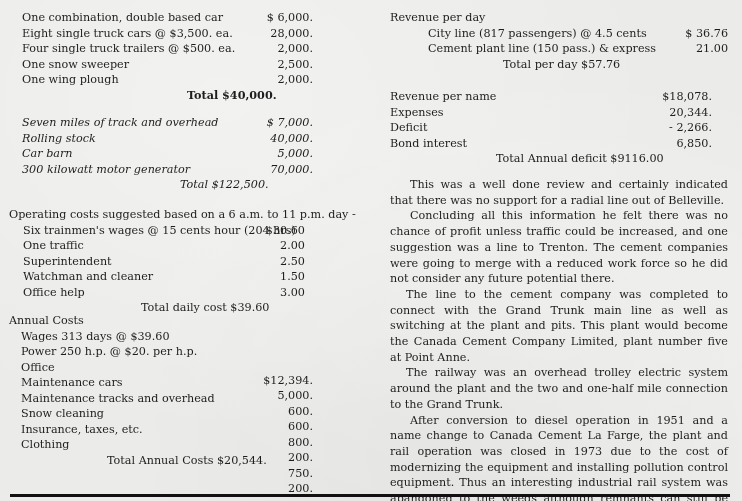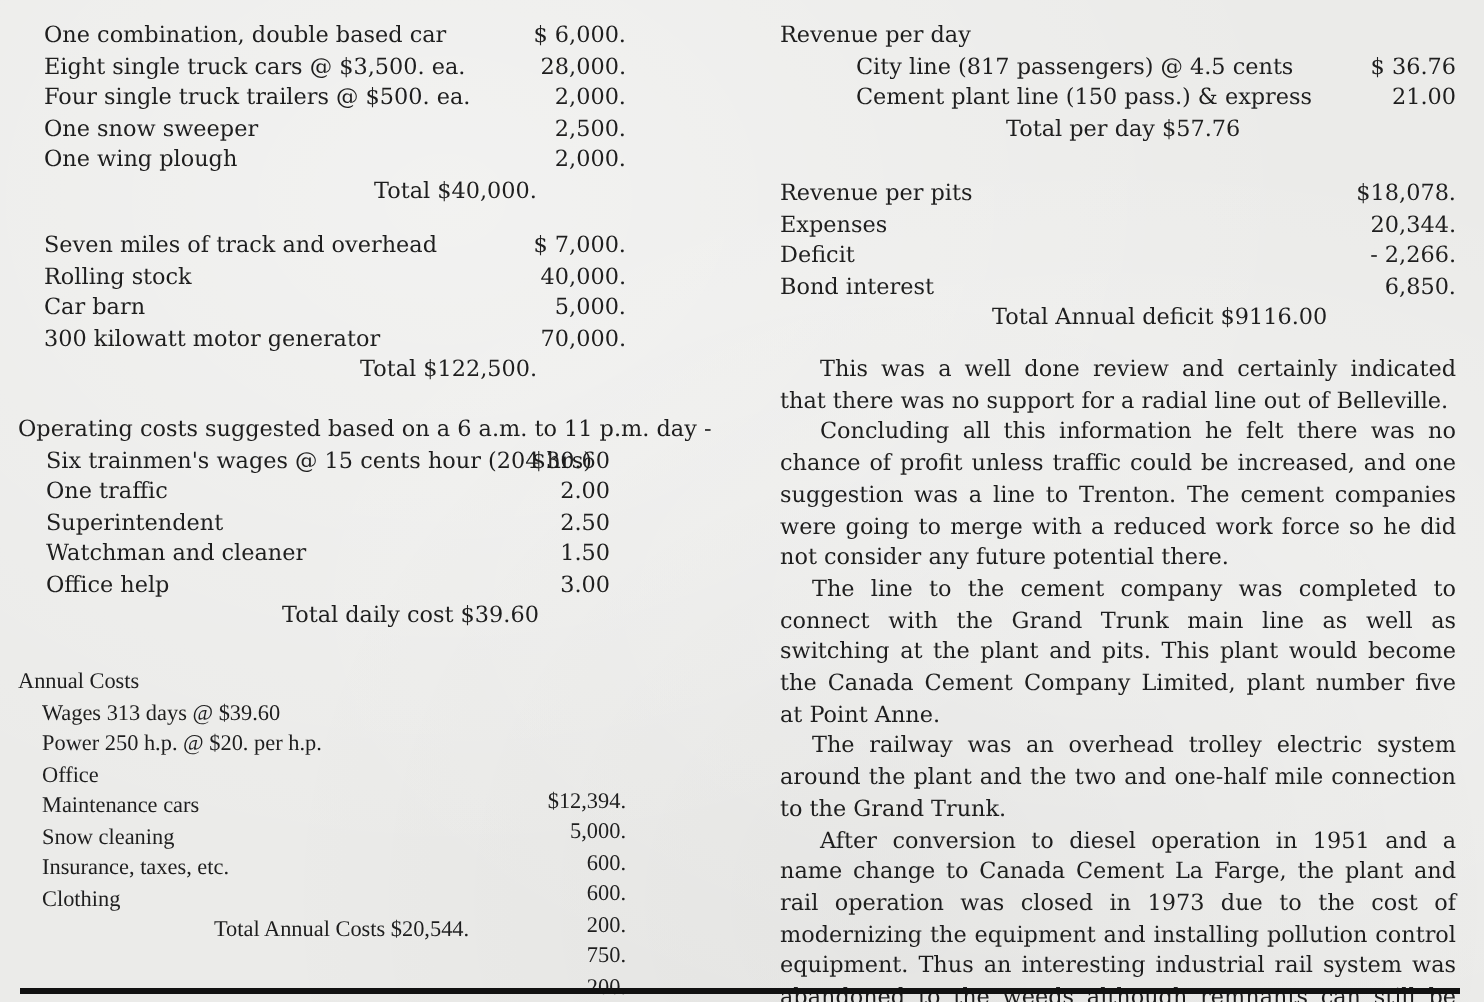--- a/index.html
+++ b/index.html
@@ -47,49 +47,49 @@
     }
     .row .lbl { position: absolute; left: 0; }
     .row .amt { position: absolute; white-space: nowrap; }
     .total { position: absolute; white-space: nowrap; }
     .section { position: absolute; left: 0; }
 
     
     #sec-equip { top: 0; }
     #sec-equip .lbl { left: 13px; }
     #sec-equip .amt { right: 56px; }
-    #sec-equip .total-row .total { left: 178px; }
+    #sec-equip .total-row .total { left: 178px; font-weight: bold; }
 
     #sec-plant { top: 105px; }
     #sec-plant .lbl { left: 13px; }
     #sec-plant .amt { right: 56px; }
     #sec-plant .total-row .total { left: 171px; }
 
     #sec-oper { top: 197px; }
     #sec-oper .head { position: absolute; left: 0; }
     #sec-oper .lbl { left: 14px; }
     #sec-oper .amt { right: 64px; }
     #sec-oper .total-row .total { left: 132px; }
 
-    #sec-annual { top: 324px; font-family: Liberation Serif, serif; }
+    #sec-annual { top: 303px; }
     #sec-annual .head { position: absolute; left: 0; }
     #sec-annual .lbl { left: 12px; }
     #sec-annual .amt { right: 56px; margin-top: 44px; }
     #sec-annual .total-row .total { left: 98px; }
 
     
     #sec-rev-day { top: 0; left: 0; }
     #sec-rev-day .head { position: absolute; left: 0; }
     #sec-rev-day .lbl { left: 38px; }
     #sec-rev-day .amt { right: 0; left: auto; }
     #sec-rev-day .total-row .total { left: 113px; }
 
     #sec-rev-year { top: 79px; }
     #sec-rev-year .lbl { left: 0; }
-    #sec-rev-year .amt { right: 0; }
+    #sec-rev-year .amt { right: 16px; }
     #sec-rev-year .total-row .total { left: 106px; }
 
     .amt-wide { width: 338px; }
 
     .prose {
       position: absolute;
       left: 0;
       top: 167px;
       width: 338px;
       font-size: 11.2px;
@@ -145,21 +145,21 @@
         </div>
       <div class="row">
           <span class="lbl">One wing plough</span>
           <span class="amt">2,000.</span>
         </div>
       <div class="row total-row">
           <span class="total">Total  $40,000.</span>
         </div>
     </div>
 
-    <div class="section" id="sec-plant" style="width:360px;">
+    <div class="section" id="sec-plant" style="width:360px;font-style:italic;">
       <div class="row">
           <span class="lbl">Seven miles of track and overhead</span>
           <span class="amt">$ 7,000.</span>
         </div>
       <div class="row">
           <span class="lbl">Rolling stock</span>
           <span class="amt">40,000.</span>
         </div>
       <div class="row">
           <span class="lbl">Car barn</span>
@@ -217,20 +217,24 @@
         </div>
       <div class="row">
           <span class="lbl"> Office</span>
           <span class="amt">600.</span>
         </div>
       <div class="row">
           <span class="lbl">Maintenance cars</span>
           <span class="amt">600.</span>
         </div>
       <div class="row">
+          <span class="lbl">Maintenance tracks and overhead</span>
+          <span class="amt">800.</span>
+        </div>
+      <div class="row">
           <span class="lbl">Snow cleaning</span>
           <span class="amt">200.</span>
         </div>
       <div class="row">
           <span class="lbl">Insurance,  taxes, etc.</span>
           <span class="amt">750.</span>
         </div>
       <div class="row">
           <span class="lbl">Clothing</span>
           <span class="amt">200.</span>
@@ -256,21 +260,21 @@
           <span class="lbl">Cement plant line (150 pass.) &amp; express</span>
           <span class="amt" style="right:0">21.00</span>
         </div>
       <div class="row total-row">
           <span class="total">Total per day   $57.76</span>
         </div>
     </div>
 
     <div class="section amt-wide" id="sec-rev-year">
       <div class="row">
-          <span class="lbl">Revenue per pits</span>
+          <span class="lbl">Revenue per name</span>
           <span class="amt">$18,078.</span>
         </div>
       <div class="row">
           <span class="lbl">Expenses</span>
           <span class="amt">20,344.</span>
         </div>
       <div class="row">
           <span class="lbl">Deficit</span>
           <span class="amt">-    2,266.</span>
         </div>

